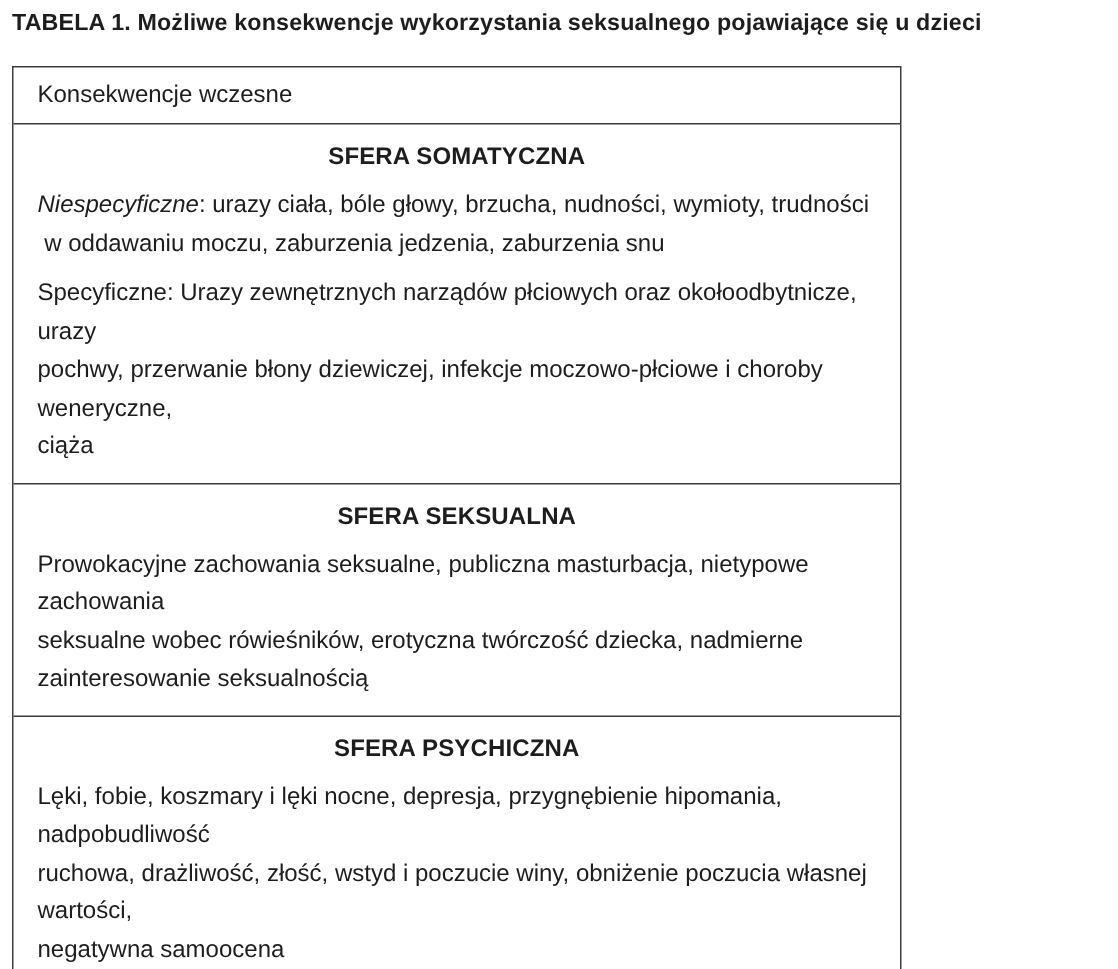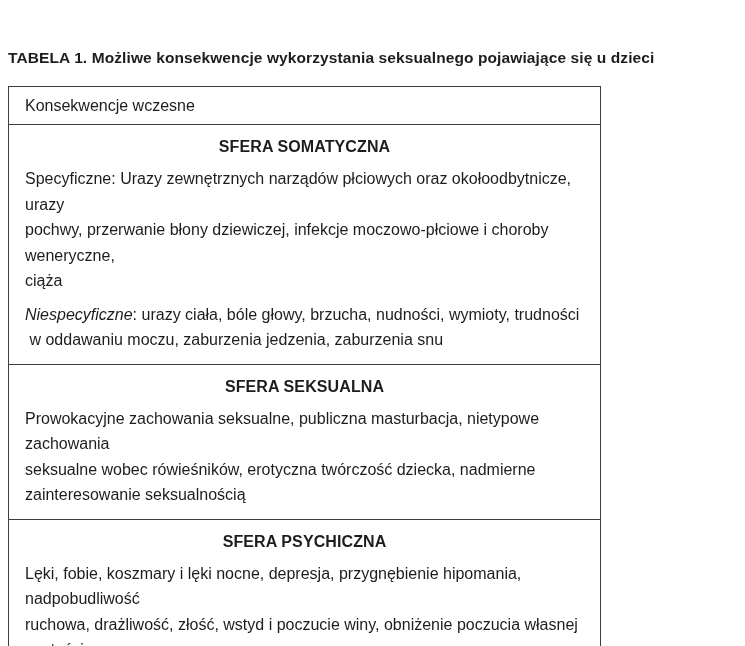--- a/index.html
+++ b/index.html
@@ -16,21 +16,20 @@
     padding: 7px 8px 0 8px;
     overflow: hidden;
   }
   .table-title {
     font-size: 15.5px;
     font-weight: bold;
     line-height: 18px;
     letter-spacing: 0.1px;
     margin-bottom: 19px;
     white-space: nowrap;
-    margin-top: 42px;
   }
   .data-table {
     border: 1.6px solid #3d3d3d;
     width: 593px;
     background: #ffffff;
   }
   .header-row {
     padding: 6px 16px;
     font-size: 16px;
     line-height: 25px;
@@ -69,25 +68,25 @@
 <div class="page">
 
   <h1 class="table-title">TABELA 1. Możliwe konsekwencje wykorzystania seksualnego pojawiające się u dzieci</h1>
 
   <div class="data-table">
 
     <div class="header-row">Konsekwencje wczesne</div>
 
     <div class="section">
       <h2 class="section-heading">SFERA SOMATYCZNA</h2>
+      <p class="section-para"><em>Niespecyficzne</em><span>: urazy ciała, bóle głowy, brzucha, nudności, wymioty, trudności
+ w oddawaniu moczu, zaburzenia jedzenia, zaburzenia snu</span></p>
       <p class="section-para">Specyficzne: Urazy zewnętrznych narządów płciowych oraz okołoodbytnicze, urazy
 pochwy, przerwanie błony dziewiczej, infekcje moczowo-płciowe i choroby weneryczne,
 ciąża</p>
-      <p class="section-para"><em>Niespecyficzne</em><span>: urazy ciała, bóle głowy, brzucha, nudności, wymioty, trudności
- w oddawaniu moczu, zaburzenia jedzenia, zaburzenia snu</span></p>
     </div>
 
     <div class="section">
       <h2 class="section-heading">SFERA SEKSUALNA</h2>
       <p class="section-para">Prowokacyjne zachowania seksualne, publiczna masturbacja, nietypowe zachowania
 seksualne wobec rówieśników, erotyczna twórczość dziecka, nadmierne
 zainteresowanie seksualnością</p>
     </div>
 
     <div class="section">

